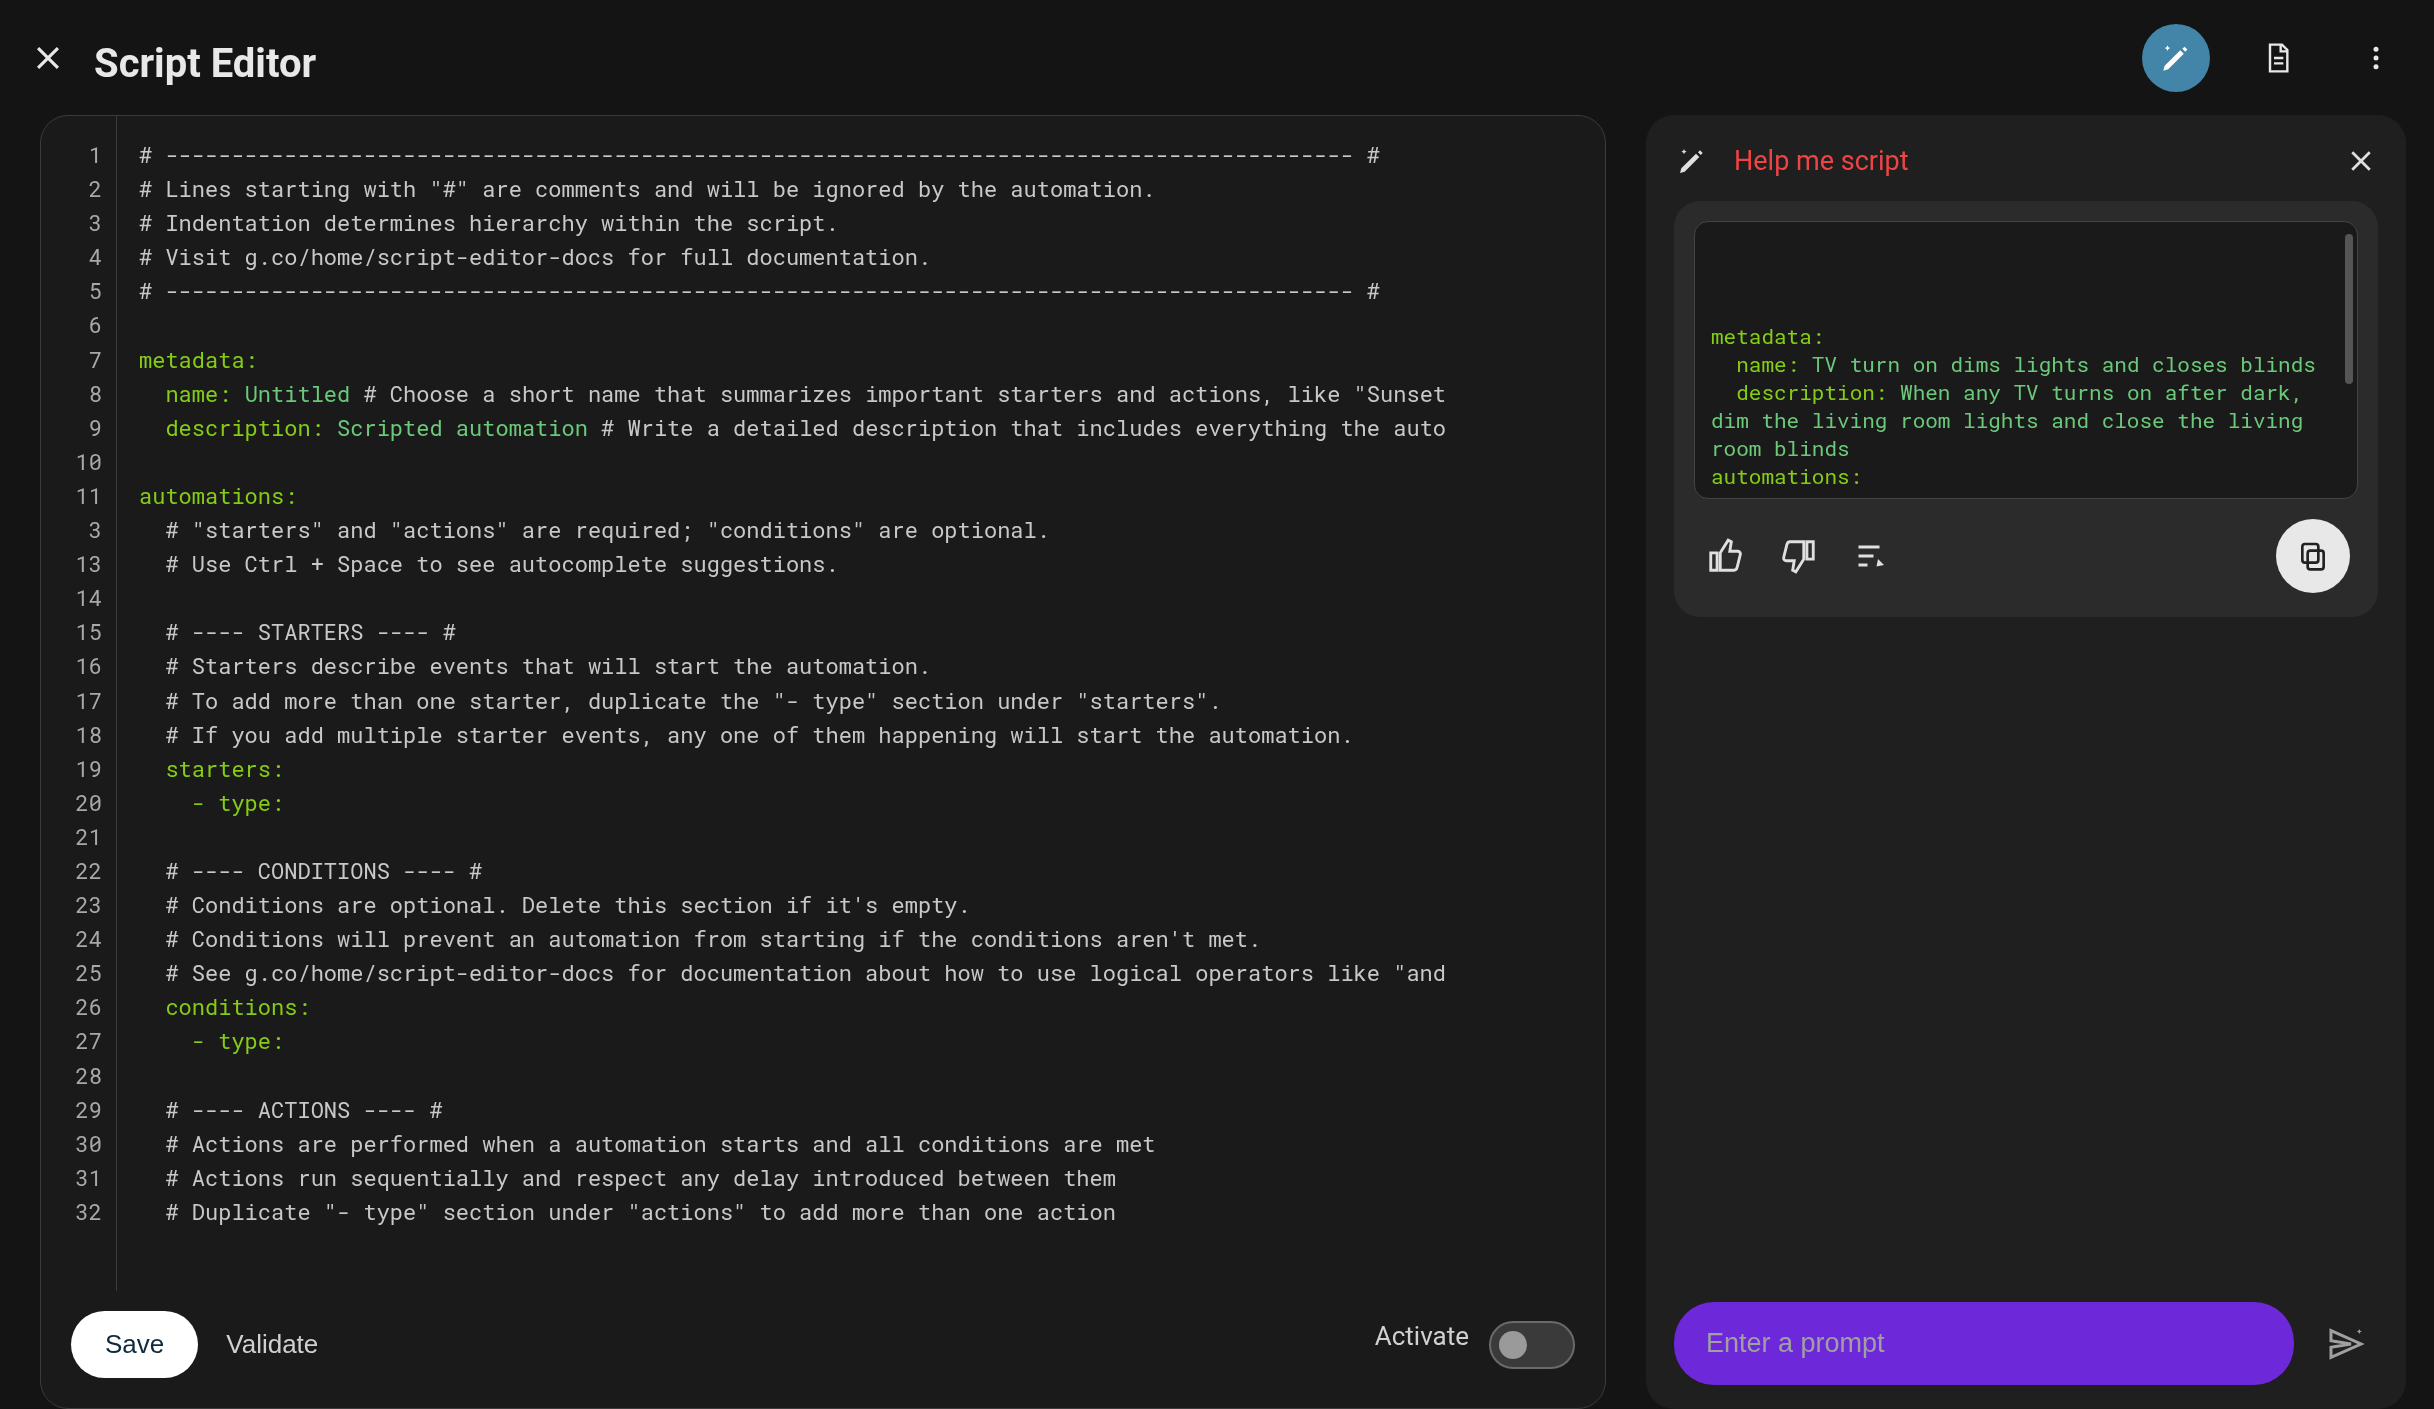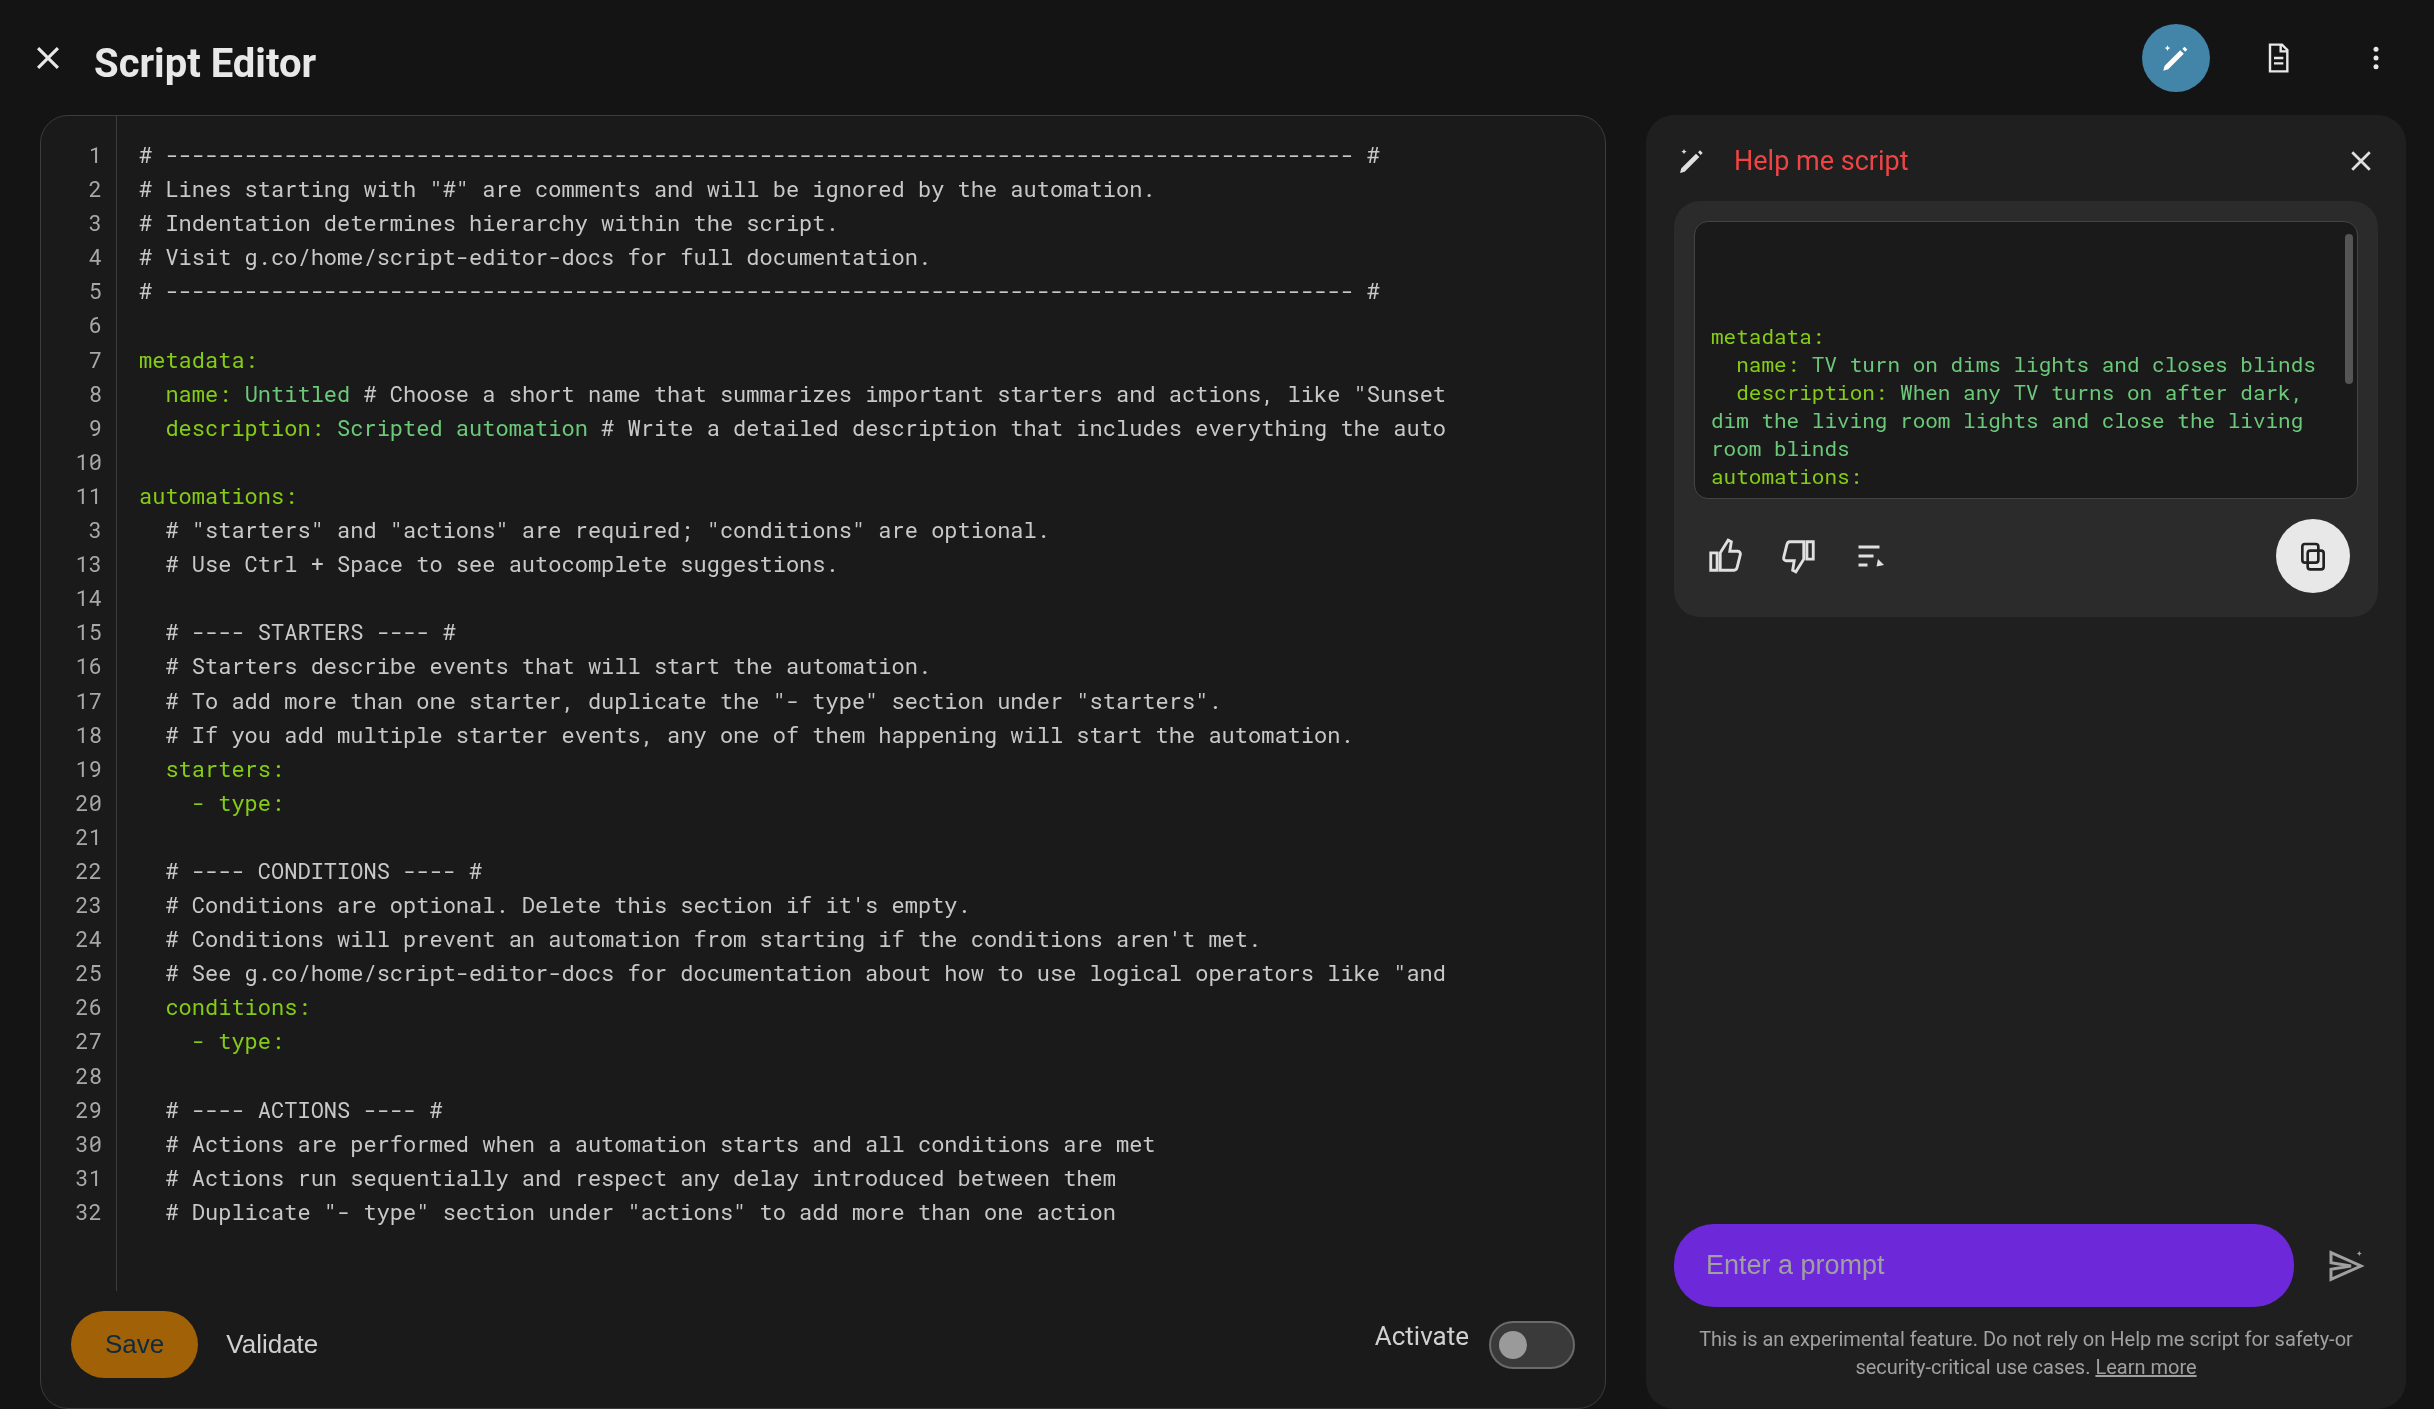--- a/index.html
+++ b/index.html
@@ -71,21 +71,21 @@
   }
   .tok-key { color: #84cc16; }
   .tok-val { color: #6bc97a; }
   .tok-com { color: #c8c8c8; }
   .editor-footer {
     display: flex; align-items: center;
     padding: 20px 30px 30px 30px;
     gap: 28px;
   }
   .btn-save {
-    background: #a16207;
+    background: #ffffff;
     color: #0e2a3d;
     border: none;
     padding: 18px 34px;
     border-radius: 40px;
     font-size: 26px;
     font-weight: 500;
     cursor: pointer;
   }
   .btn-validate {
     background: none;
@@ -326,17 +326,14 @@
 
     <div class="prompt-row">
       <input class="prompt-input" placeholder="Enter a prompt" style="">
       <div class="send-btn">
         <svg width="40" height="40" viewBox="0 0 24 24">
             <path fill="none" stroke="currentColor" stroke-width="1.8" d="M3 20l18-8L3 4v6l12 2-12 2v6z"></path>
             <path fill="currentColor" d="M20 3l.5 1 1 .5-1 .5-.5 1-.5-1-1-.5 1-.5z"></path>
           </svg>
       </div>
     </div>
-    <div class="disclaimer">
-      <span>This is an experimental feature. Do not rely on Help me script for safety-or security-critical use cases. </span><a>Learn more</a>
-    </div>
   </div>
 </div>
 
 </body></html>

